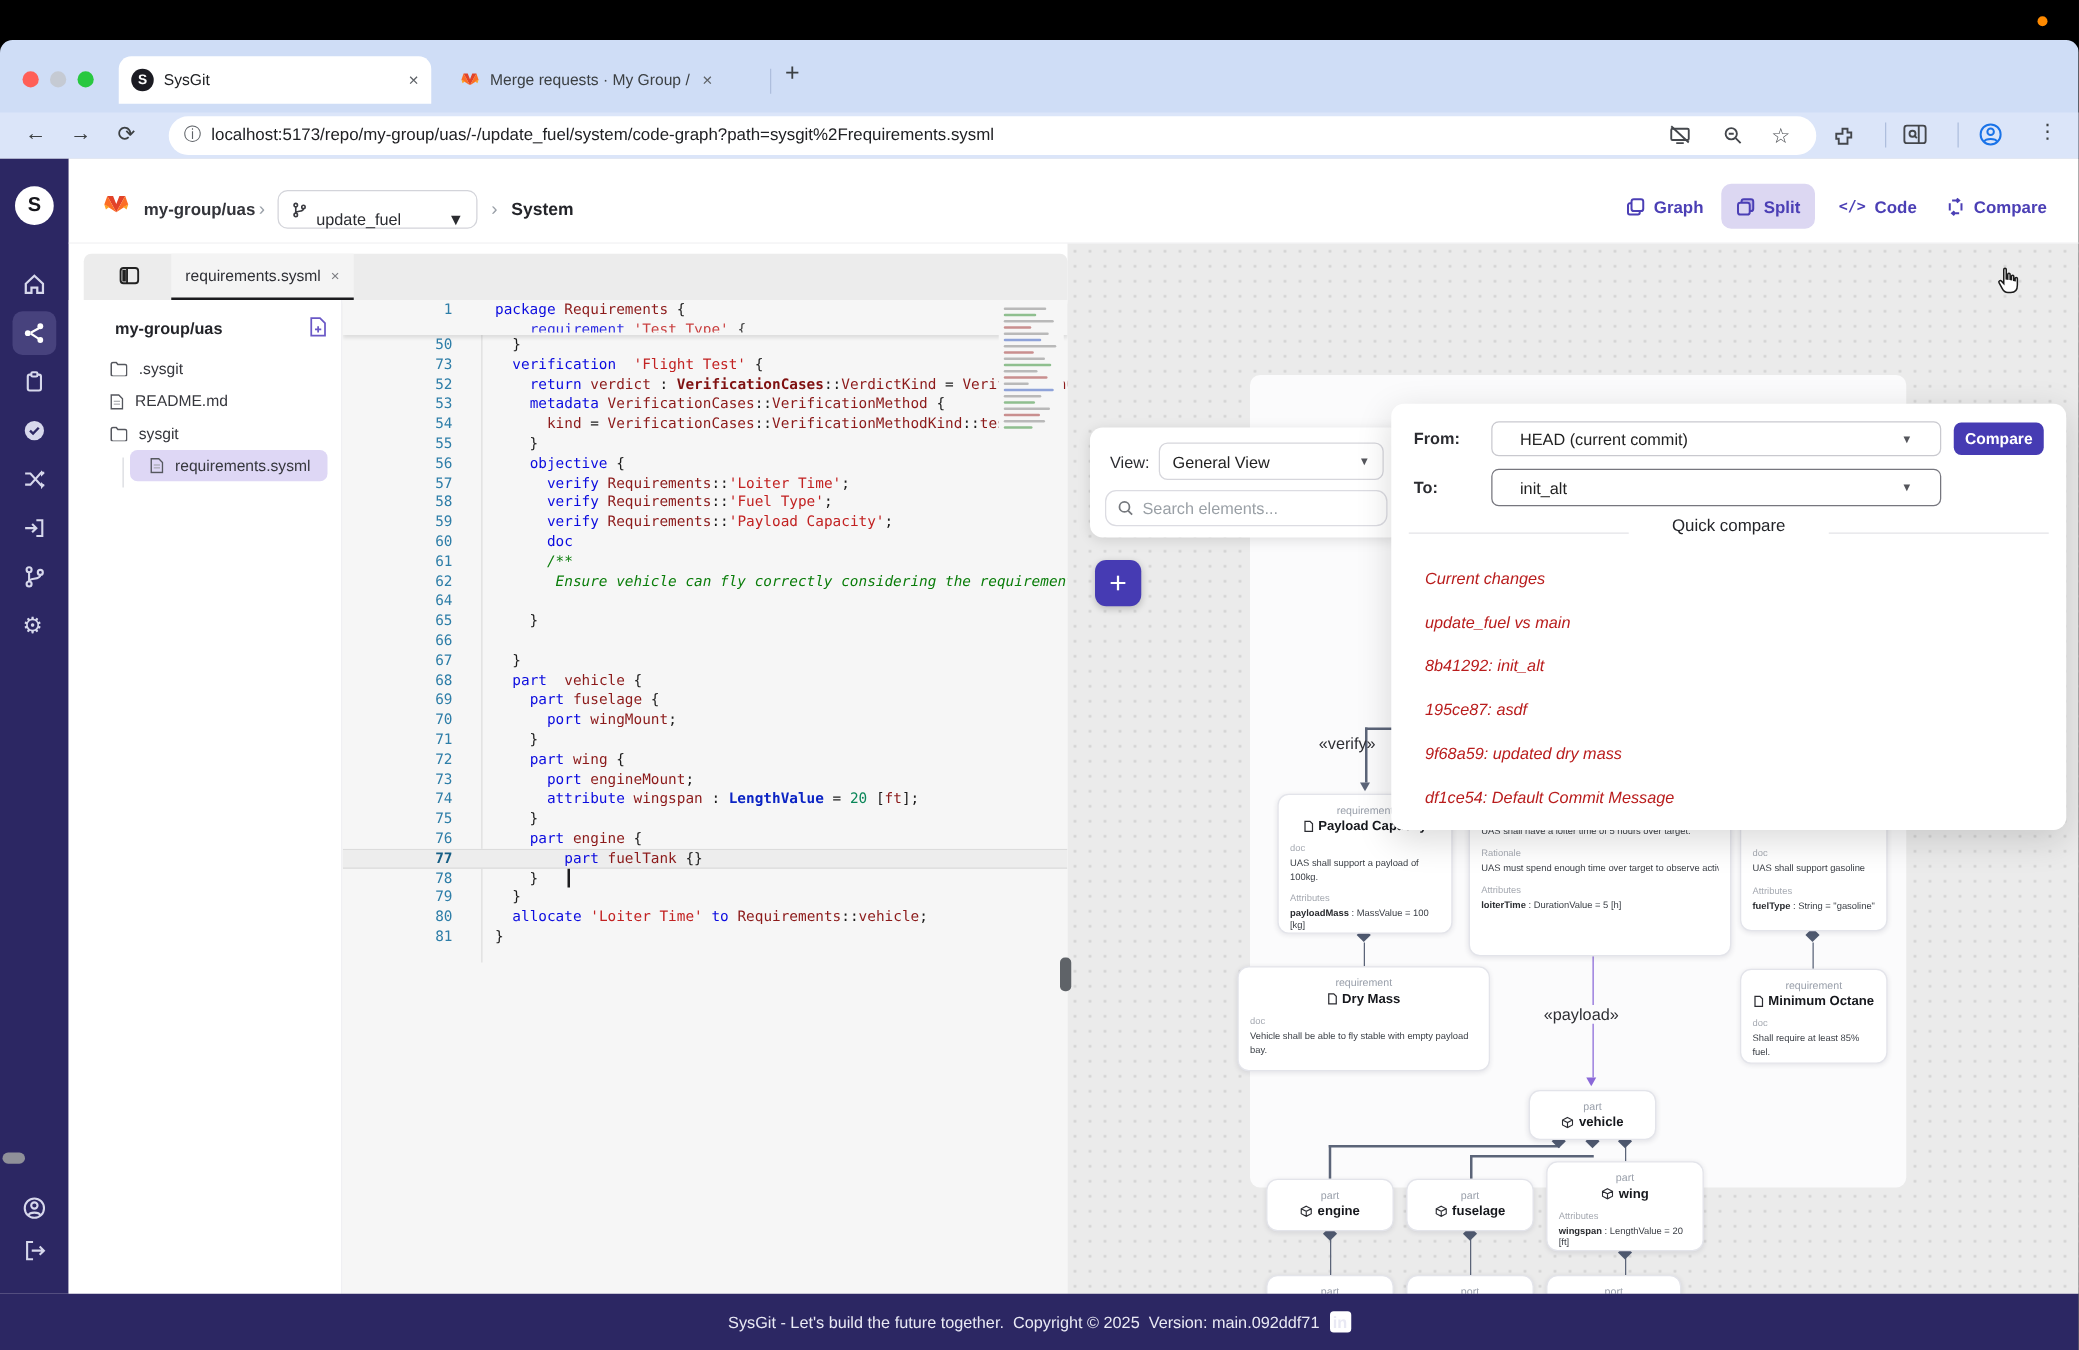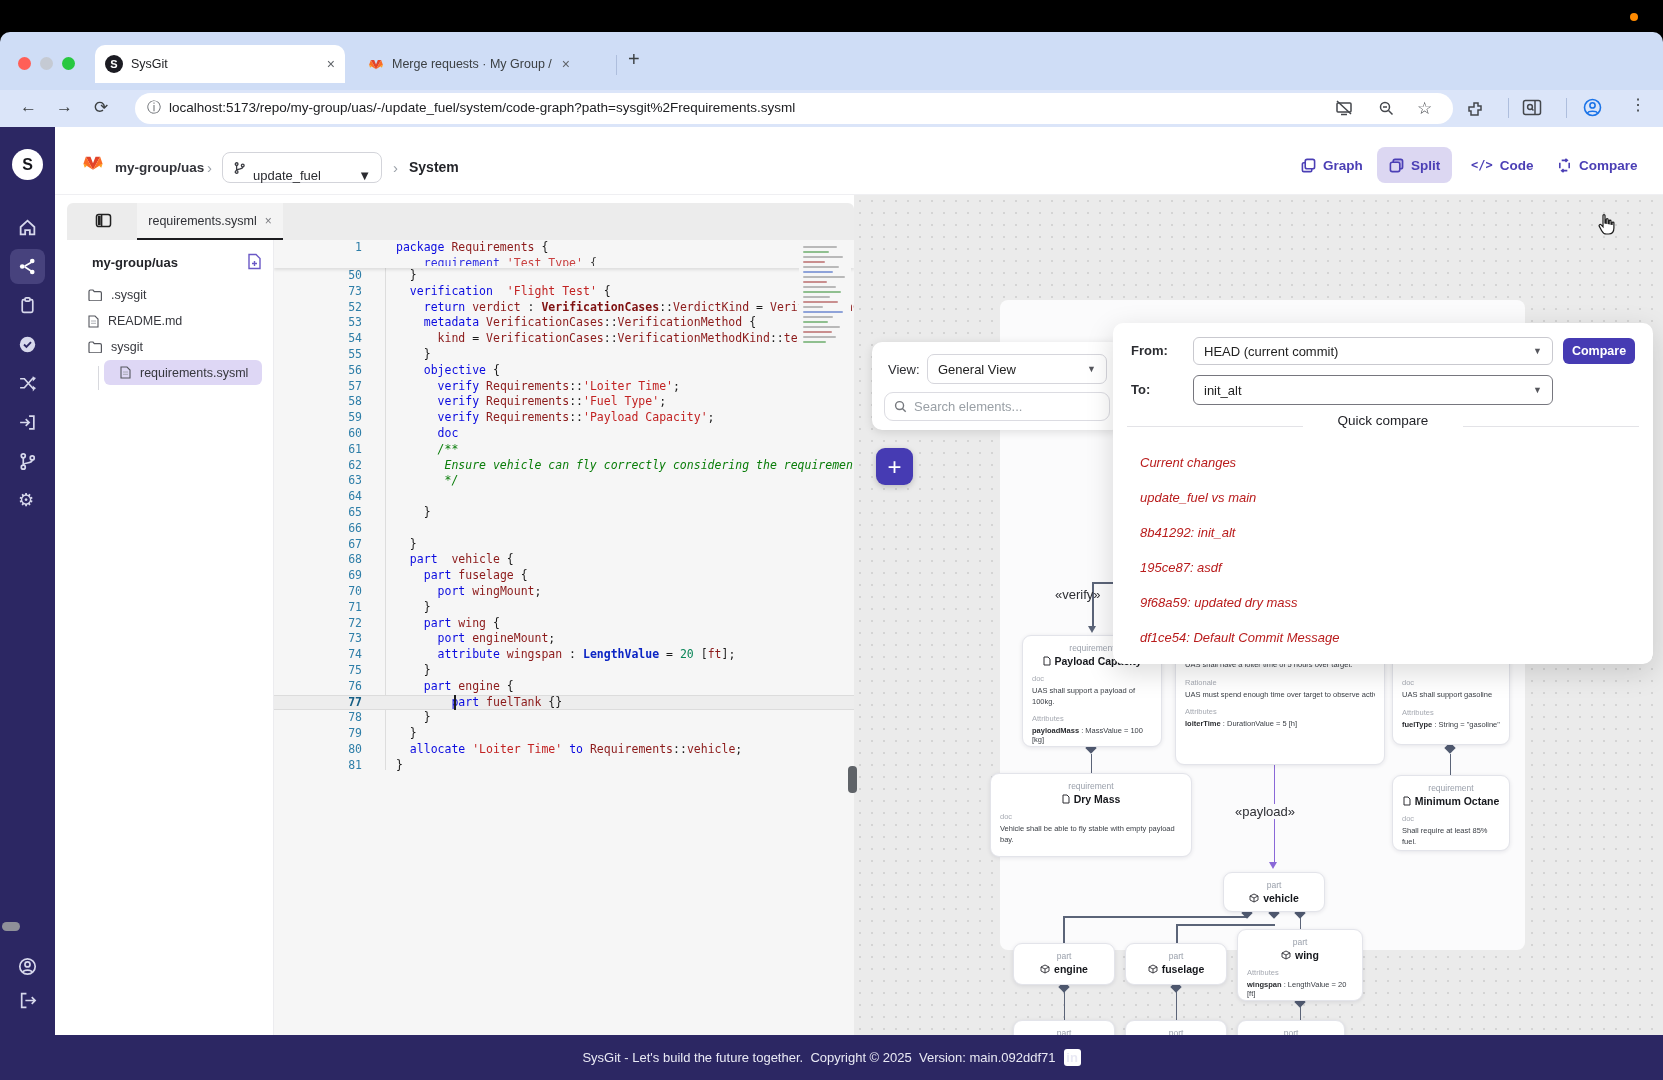--- a/index.html
+++ b/index.html
@@ -86,21 +86,21 @@
   
   #view-card{position:absolute;left:18px;top:147px;width:250px;height:88px;background:#fff;border-radius:10px;box-shadow:0 2px 10px rgba(0,0,0,.12);z-index:30;}
   #view-lab{position:absolute;left:16px;top:20px;font-size:13px;color:#2b2c31;}
   #view-sel{position:absolute;left:55px;top:12px;width:180px;height:30px;border:1px solid #d6d6dc;border-radius:7px;display:flex;align-items:center;justify-content:space-between;padding:0 10px;font-size:13px;color:#222;}
   #view-search{position:absolute;left:12px;top:50px;width:226px;height:29px;border:1px solid #dcdce2;border-radius:9px;background:#fff;display:flex;align-items:center;padding:0 9px;gap:7px;}
   #view-search input{border:none;outline:none;font-size:13px;color:#222;width:170px;font-family:"Liberation Sans",sans-serif;}
   #view-search input::placeholder{color:#9aa0a6;}
   #plus-btn{position:absolute;left:22px;top:253px;width:37px;height:37px;background:#463bb3;border-radius:9px;color:#fff;font-size:24px;display:flex;align-items:center;justify-content:center;z-index:30;box-shadow:0 2px 6px rgba(0,0,0,.2);}
   #cmp{position:absolute;left:259px;top:128px;width:540px;height:341px;background:#fff;border-radius:10px;box-shadow:0 8px 28px rgba(0,0,0,.15);z-index:40;}
   .cmp-lab{position:absolute;left:18px;font-size:13px;font-weight:bold;color:#2b2c31;}
-  .cmp-sel{position:absolute;left:80px;width:360px;height:28px;border:1px solid #c9c9cf;border-radius:6px;display:flex;align-items:center;justify-content:space-between;padding:0 10px;font-size:13px;color:#222;background:#fff;}
+  .cmp-sel{position:absolute;left:80px;width:360px;height:28px;border:1px solid #c9c9cf;border-radius:6px;display:flex;align-items:center;justify-content:space-between;padding:0 22px;font-size:13px;color:#222;background:#fff;}
   .cmp-sel.focus{border:1.6px solid #76767e;height:30px;}
   #cmp-btn{position:absolute;left:450px;top:15px;width:72px;height:26px;background:#463bb3;border:none;border-radius:6px;color:#fff;font-size:12.5px;font-weight:bold;}
   .qline{position:absolute;top:103px;height:1px;background:#e3e3e7;}
   #qtitle{position:absolute;left:195px;top:90px;width:150px;text-align:center;font-size:13.5px;color:#232429;}
   #qitems{position:absolute;left:27px;top:122px;}
   .qitem{height:35px;font-size:13px;color:#b91c1c;display:flex;align-items:center;font-style:italic;}
   
   #footer{left:0;top:1035px;width:1663px;height:45px;background:#2c2763;display:flex;align-items:center;justify-content:center;gap:8px;z-index:20;}
   #footer span{color:#e9e9f4;font-size:13px;white-space:pre;}
   #in-badge{width:17px;height:17px;background:#fff;border-radius:3px;color:#2c2763;font-weight:bold;font-size:11px;display:flex;align-items:center;justify-content:center;}
@@ -392,24 +392,20 @@
               <span class="gut">60</span>
               <span class="ctext"><span class="t-pl">      </span><span class="t-kw">doc</span></span>
             </div>
             <div class="cline">
               <span class="gut">61</span>
               <span class="ctext"><span class="t-pl">      </span><span class="t-com">/**</span></span>
             </div>
             <div class="cline">
               <span class="gut">62</span>
               <span class="ctext"><span class="t-pl">       </span><span class="t-com">Ensure vehicle can fly correctly considering the requirements.</span></span>
-            </div>
-            <div class="cline">
-              <span class="gut">63</span>
-              <span class="ctext"><span class="t-pl">       </span><span class="t-com">*/</span></span>
             </div>
             <div class="cline">
               <span class="gut">64</span>
               <span class="ctext"></span>
             </div>
             <div class="cline">
               <span class="gut">65</span>
               <span class="ctext"><span class="t-pl">    }</span></span>
             </div>
             <div class="cline">

